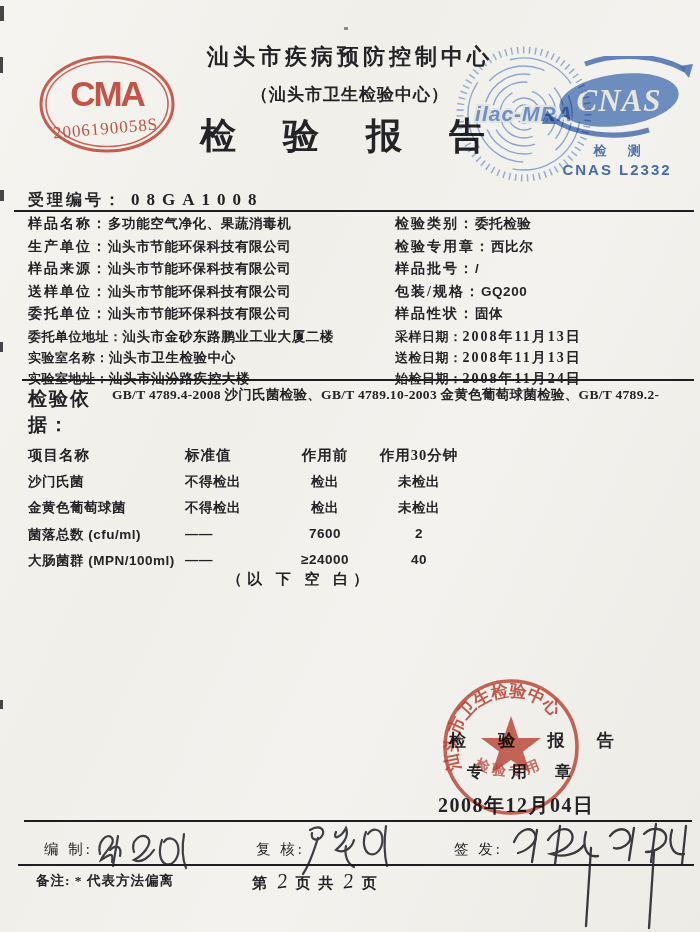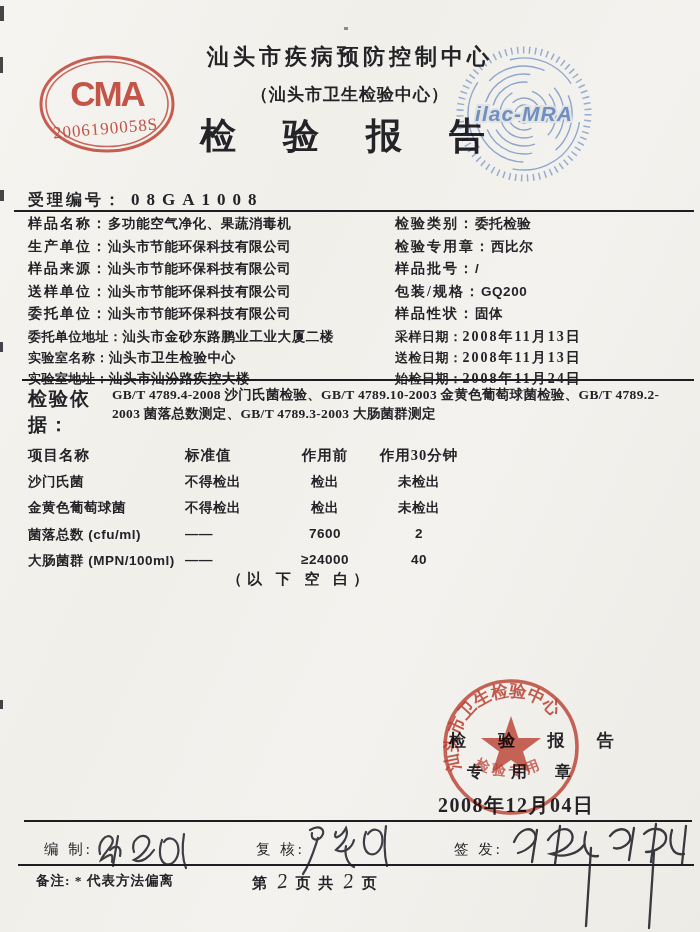--- a/index.html
+++ b/index.html
@@ -103,20 +103,32 @@
       <circle cx="74" cy="74" r="48" stroke-width="1.4" stroke-dasharray="60 35" transform="rotate(110 74 74)"></circle>
       <circle cx="74" cy="74" r="40" stroke-width="1.4" stroke-dasharray="55 28" transform="rotate(200 74 74)"></circle>
       <circle cx="74" cy="74" r="32" stroke-width="1.4" stroke-dasharray="45 25" transform="rotate(70 74 74)"></circle>
       <circle cx="74" cy="74" r="24" stroke-width="1.4" stroke-dasharray="38 20" transform="rotate(150 74 74)"></circle>
       <circle cx="74" cy="74" r="16" stroke-width="1.4" stroke-dasharray="30 15" transform="rotate(260 74 74)"></circle>
       <circle cx="74" cy="74" r="9" stroke-width="1.3" stroke-dasharray="20 10"></circle>
     </g>
     <text x="74" y="81" text-anchor="middle" font-family="Liberation Sans, DejaVu Sans, sans-serif" font-size="21" font-weight="bold" font-style="italic" fill="#7498d0" stroke="#eef1f6" stroke-width="4" paint-order="stroke" letter-spacing="1">ilac-MRA</text>
   </svg>
 
+  <div class="cnasbox">
+    <svg width="168" height="86" viewBox="0 0 168 86">
+      <ellipse cx="86" cy="44" rx="60" ry="26" fill="#5b82c4" opacity="0.85" transform="rotate(-7 86 44)"></ellipse>
+      <path d="M 152,14 A 78,44 0 0 0 52,8" fill="none" stroke="#4f74bc" stroke-width="5" opacity="0.85"></path>
+      <polygon points="156,22 146,10 160,8" fill="#4f74bc" opacity="0.85"></polygon>
+      <path d="M 18,62 A 78,44 0 0 0 116,74" fill="none" stroke="#4f74bc" stroke-width="5" opacity="0.85"></path>
+      <polygon points="14,54 24,68 9,68" fill="#4f74bc" opacity="0.85"></polygon>
+      <text x="86" y="55" text-anchor="middle" font-family="Liberation Serif, DejaVu Serif, serif" font-size="31" font-weight="bold" font-style="italic" fill="#f3f3ef" letter-spacing="1">CNAS</text>
+    </svg>
+    <div class="cnas-sub1">检 测</div>
+    <div class="cnas-sub2">CNAS L2332</div>
+  </div>
 
   <div class="accept">
     <span class="alabel">受理编号：</span>
     <span class="avalue">08GA1008</span>
   </div>
   <div class="hr hr1"></div>
 
   <div class="col leftc">
     <div class="row"><span class="lbl">样品名称：</span><span class="val">多功能空气净化、果蔬消毒机</span></div>
     <div class="row"><span class="lbl">生产单位：</span><span class="val">汕头市节能环保科技有限公司</span></div>
@@ -136,21 +148,20 @@
     <div class="row"><span class="lbl">采样日期：</span><span class="val">2008年11月13日</span></div>
     <div class="row"><span class="lbl">送检日期：</span><span class="val">2008年11月13日</span></div>
     <div class="row"><span class="lbl">始检日期：</span><span class="val">2008年11月24日</span></div>
   </div>
   <div class="hr hr2"></div>
 
   <div class="basis">
     <span class="blabel">检验依据：</span>
     <span class="btext">
       <div>GB/T 4789.4-2008 沙门氏菌检验、GB/T 4789.10-2003 金黄色葡萄球菌检验、GB/T 4789.2-</div>
-      <div>2003 菌落总数测定、GB/T 4789.3-2003 大肠菌群测定</div>
     </span>
   </div>
 
   <div class="rtable">
     <div class="h a1">项目名称</div>
     <div class="h a2">标准值</div>
     <div class="h a3">作用前</div>
     <div class="h a4">作用30分钟</div>
 
     <div class="c a1">沙门氏菌</div>

